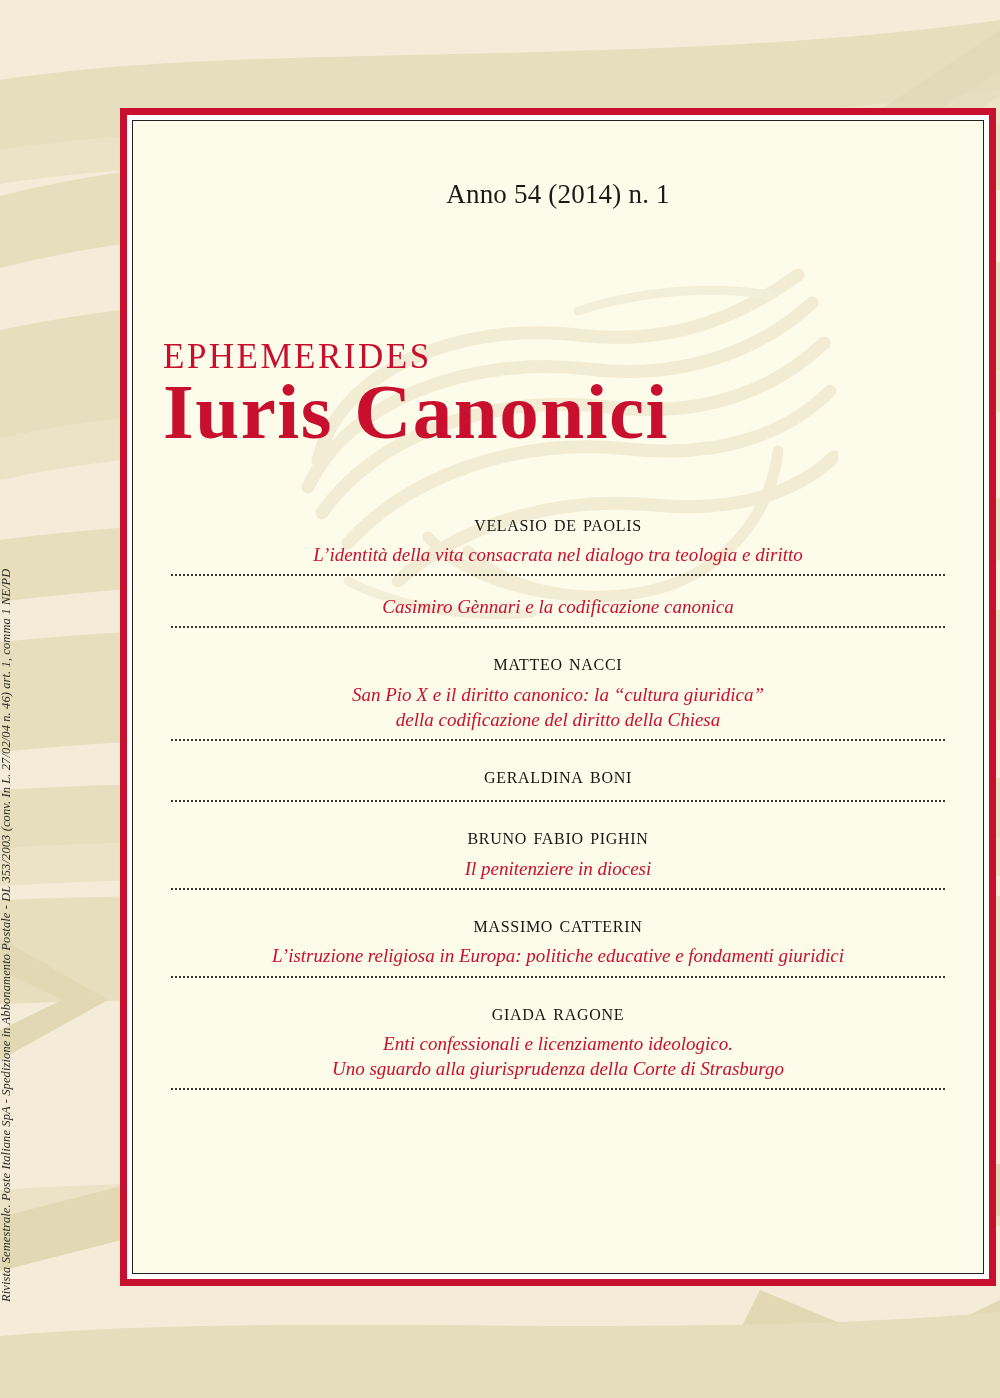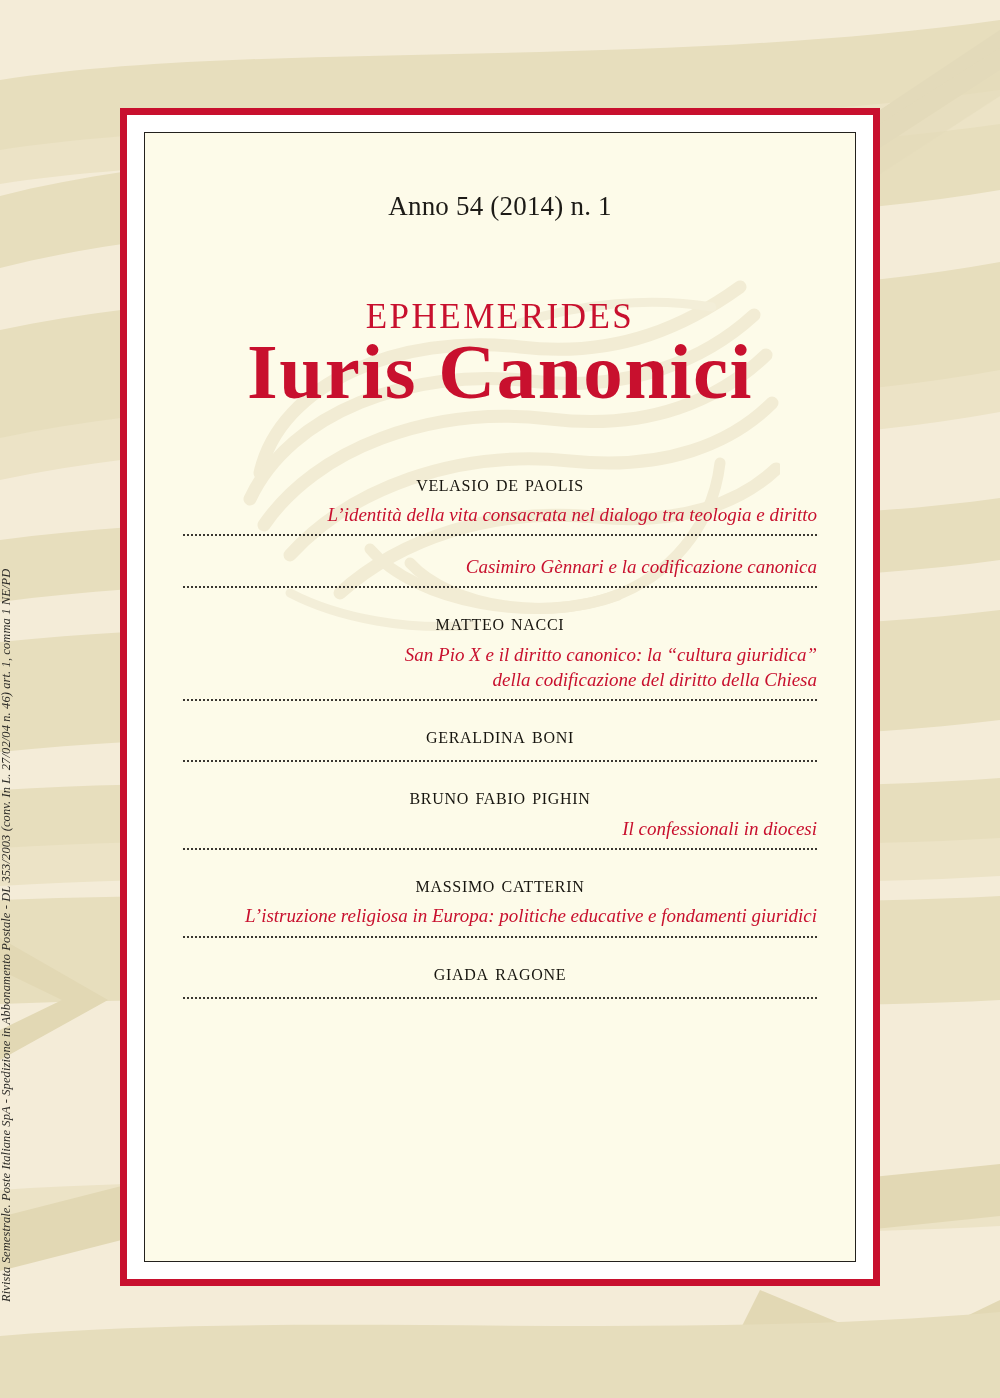--- a/index.html
+++ b/index.html
@@ -39,25 +39,25 @@
     letter-spacing: 0.1px;
     color: #2b2a26;
     z-index: 3;
   }
 
   
   .cover-frame {
     position: absolute;
     left: 120px;
     top: 108px;
-    width: 760px;
+    width: 876px;
     height: 1178px;
     background: #ffffff;
     border: 7px solid #C8102E;
-    padding: 17px;
+    padding: 5px;
     z-index: 2;
   }
 
   .cover-inner {
     width: 100%;
     height: 100%;
     border: 1.5px solid #23211d;
     background: #fdfbe9;
     position: relative;
     overflow: hidden;
@@ -87,22 +87,21 @@
   .issue-line {
     text-align: center;
     font-size: 27px;
     color: #1d1b17;
     margin-top: 58px;
     letter-spacing: 0.2px;
   }
 
   
   .masthead {
-    text-align: center;
-    margin-top: 64px;
+    margin-top: 116px;
     color: #C8102E;
   }
 
   .masthead-line1 {
     font-size: 50px;
     letter-spacing: 2.5px;
     font-variant: small-caps;
     text-transform: lowercase;
     line-height: 1.0;
     font-weight: 400;
@@ -141,21 +140,21 @@
   }
 
   .entry-title {
     font-size: 19px;
     font-style: italic;
     color: #C8102E;
     line-height: 1.32;
     margin-top: 1px;
   }
 
-  .entry-title .tl { display: block; text-align: right; }
+  .entry-title .tl { display: block; }
 </style>
 </head>
 <body>
 
 <svg id="bg-canvas" viewBox="0 0 1000 1398" preserveAspectRatio="none" xmlns="http://www.w3.org/2000/svg">
   <rect x="0" y="0" width="1000" height="1398" fill="#f4ecd8"></rect>
   <g fill="#e7debd">
     <path d="M0,80 C260,40 640,70 1000,20 L1000,92 C640,142 260,112 0,152 Z"></path>
     <path d="M0,196 C300,120 660,176 1000,118 L1000,190 C660,248 300,192 0,268 Z"></path>
     <path d="M0,330 C320,262 680,322 1000,262 L1000,372 C680,432 320,372 0,440 Z"></path>
@@ -236,29 +235,33 @@
               <span class="tl">San Pio X e il diritto canonico: la “cultura giuridica”</span>
               <span class="tl">della codificazione del diritto della Chiesa</span>
             </div>
           </div>
           <div class="toc-entry">
             <div class="entry-author">Geraldina Boni</div>
           </div>
           <div class="toc-entry">
             <div class="entry-author">Bruno Fabio Pighin</div>
             <div class="entry-title">
-              <span class="tl">Il confessionali in diocesi</span>
+              <span class="tl">Il penitenziere in diocesi</span>
             </div>
           </div>
           <div class="toc-entry">
             <div class="entry-author">Massimo Catterin</div>
             <div class="entry-title">
               <span class="tl">L’istruzione religiosa in Europa: politiche educative  e fondamenti giuridici</span>
             </div>
           </div>
           <div class="toc-entry">
             <div class="entry-author">Giada Ragone</div>
+            <div class="entry-title">
+              <span class="tl">Enti confessionali e licenziamento ideologico.</span>
+              <span class="tl">Uno sguardo alla giurisprudenza della Corte di Strasburgo</span>
+            </div>
           </div>
         </div>
 
     </div>
   </div>
 </div>
 
 </body></html>

